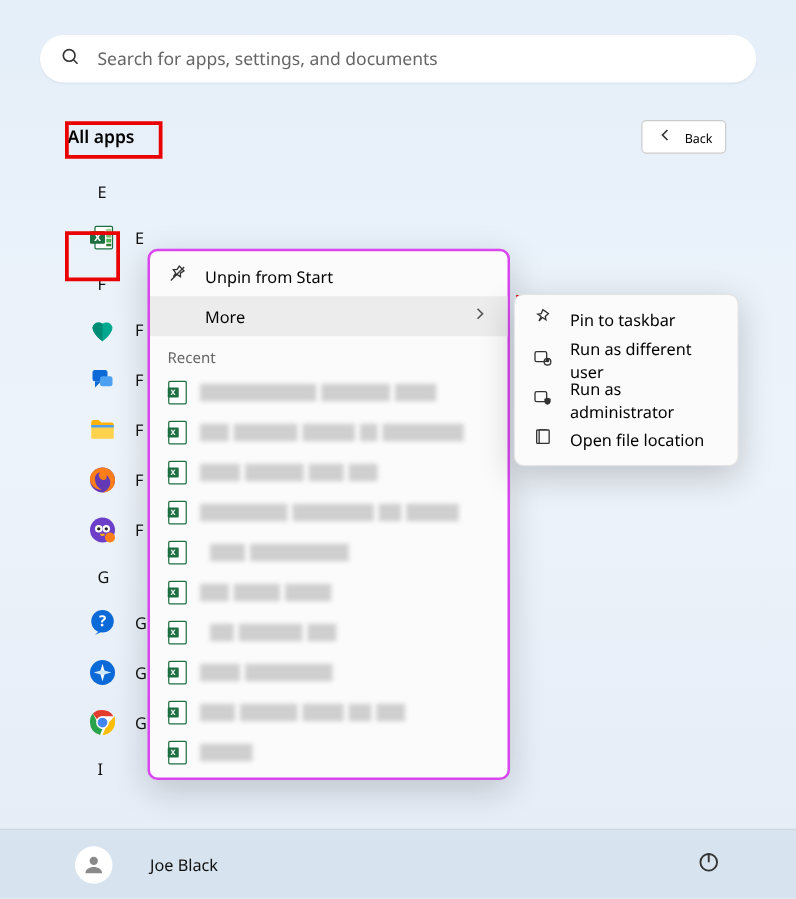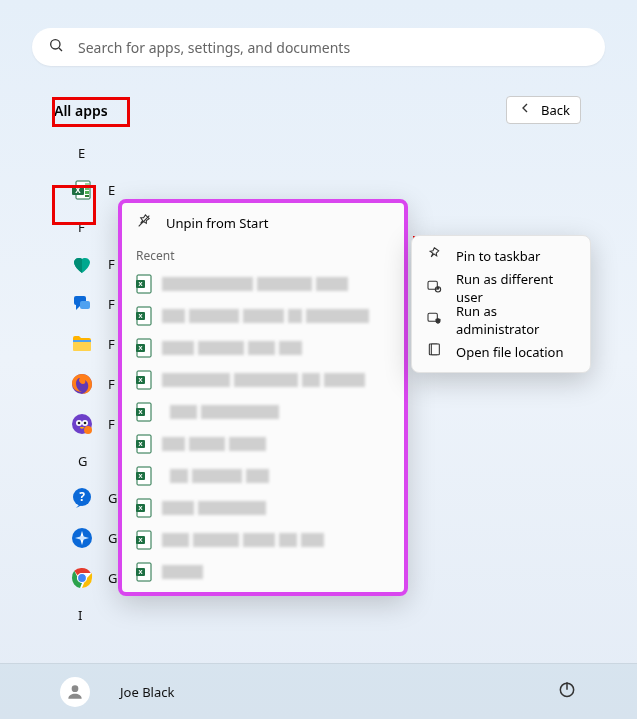--- a/index.html
+++ b/index.html
@@ -11,33 +11,33 @@
   
   .search-wrap { position: absolute; top: 28px; left: 32px; right: 32px; height: 26px; }
   .search-box { background: #fff; border-radius: 20px; height: 38px; display:flex; align-items:center; padding:0 16px; box-shadow: 0 1px 2px rgba(0,0,0,.06); }
   .search-box .icon { margin-right:14px; }
   .search-box input { border:0; outline:0; flex:1; font-size:14px; color:#555; background:transparent; }
   .search-box input::placeholder { color:#666; }
 
   
   .header-row { position:absolute; top:96px; left:48px; right:56px; display:flex; justify-content:space-between; align-items:center; }
   .all-apps { font-size:14px; font-weight:600; color:#000; padding:4px 6px; }
-  .back-btn { background:#fff; border:1px solid #ccc; border-radius:4px; font-size:13px; padding:3px 10px; display:flex; align-items:center; gap:8px; cursor:pointer; }
+  .back-btn { background:#fff; border:1px solid #ccc; border-radius:4px; font-size:10px; padding:3px 10px; display:flex; align-items:center; gap:8px; cursor:pointer; }
 
   
   .app-list { position:absolute; top:136px; left:60px; width:300px; }
   .letter-row { height:34px; display:flex; align-items:center; padding-left:18px; font-size:13px; color:#111; }
   .app-row { height:40px; display:flex; align-items:center; gap:14px; padding-left:10px; font-size:13px; color:#111; cursor:pointer; border-radius:4px; }
   .app-icon { width:24px; height:24px; border-radius:4px; display:flex; align-items:center; justify-content:center; }
 
   
   .highlight-box { position:absolute; border:3px solid #eb0000; pointer-events:none; }
 
   
-  .ctx1 { position:absolute; top:199px; left:118px; width:290px; background:#fbfbfb; border:4px solid #d946ef; border-radius:8px; box-shadow:0 8px 28px rgba(0,0,0,.18); padding:4px 0; }
+  .ctx1 { position:absolute; top:199px; left:118px; width:290px; background:#fbfbfb; border:2px solid #d946ef; border-radius:8px; box-shadow:0 8px 28px rgba(0,0,0,.18); padding:4px 0; }
   .ctx-item { height:32px; display:flex; align-items:center; gap:14px; padding:0 14px; font-size:13px; cursor:pointer; }
   .ctx-item.hover { background:#ececec; }
   .ctx-item .chev { margin-left:auto; color:#666; }
   .ctx-section { font-size:12px; color:#666; padding:8px 14px 4px; }
   .recent-row { height:32px; display:flex; align-items:center; gap:10px; padding:0 14px; }
   .excel-doc-icon { width:16px; height:20px; position:relative; }
   .excel-doc-icon svg { width:16px; height:20px; }
   .blur-line { flex:1; height:14px; display:flex; gap:4px; filter:blur(1.5px); }
   .blur-seg { background:#cfcfcf; height:14px; }
 
@@ -201,20 +201,29 @@
 <div class="ctx1">
   <div class="ctx-item">
     <span>
       <svg class="mini-icon" viewBox="0 0 24 24" fill="none" stroke="#333" stroke-width="1.6">
           <path d="M9 4h6l-1 5 3 3-5 1-1 5-1-5-5-1 3-3-1-5z" transform="rotate(45 12 12)"></path>
           <line x1="4" y1="20" x2="20" y2="4"></line>
         </svg>
     </span>
     <span>Unpin from Start</span>
   </div>
+  <div class="ctx-item hover">
+    <span style="width:16px"></span>
+    <span>More</span>
+    <span class="chev">
+      <svg class="mini-icon" viewBox="0 0 24 24" fill="none" stroke="#555" stroke-width="2">
+          <polyline points="9 6 15 12 9 18"></polyline>
+        </svg>
+    </span>
+  </div>
   <div class="ctx-section">Recent</div>
 
   <div class="recent-row">
     <span class="excel-doc-icon"><svg viewBox="0 0 16 20">
           <rect x="1" y="1" width="14" height="18" rx="1" fill="#fff" stroke="#1d6f42"></rect>
           <rect x="0" y="6" width="9" height="8" rx="1" fill="#1d6f42"></rect>
           <text x="4.5" y="12" font-size="6" fill="#fff" text-anchor="middle" font-weight="700">X</text>
         </svg></span>
     <div class="blur-line">
         <div class="blur-seg" style="width:40%"></div>

